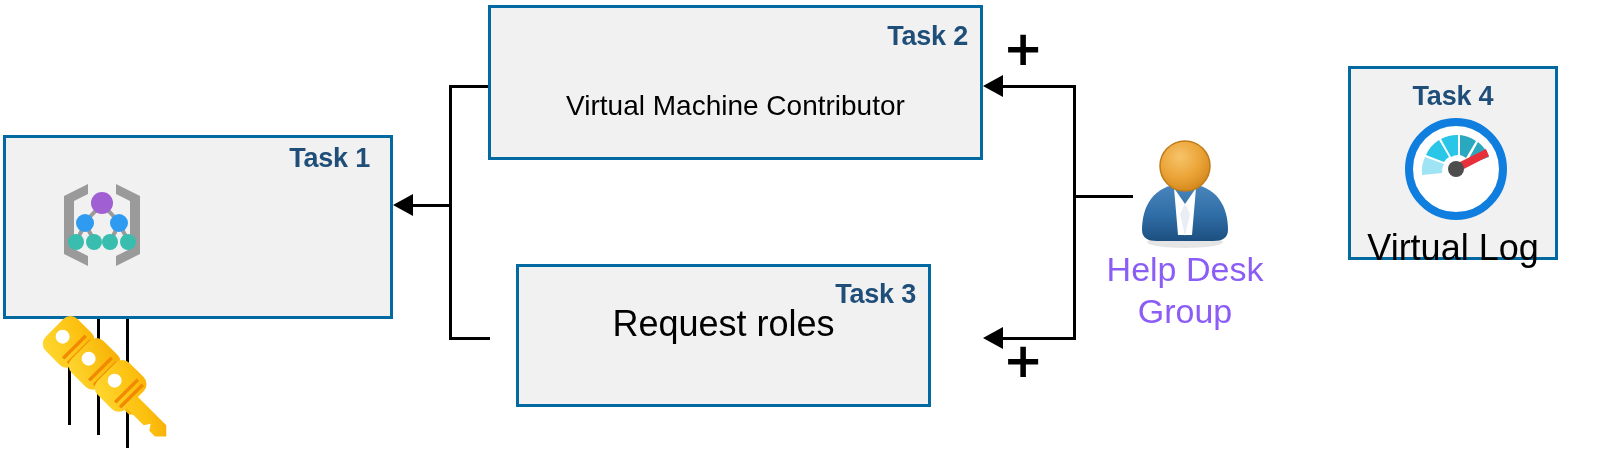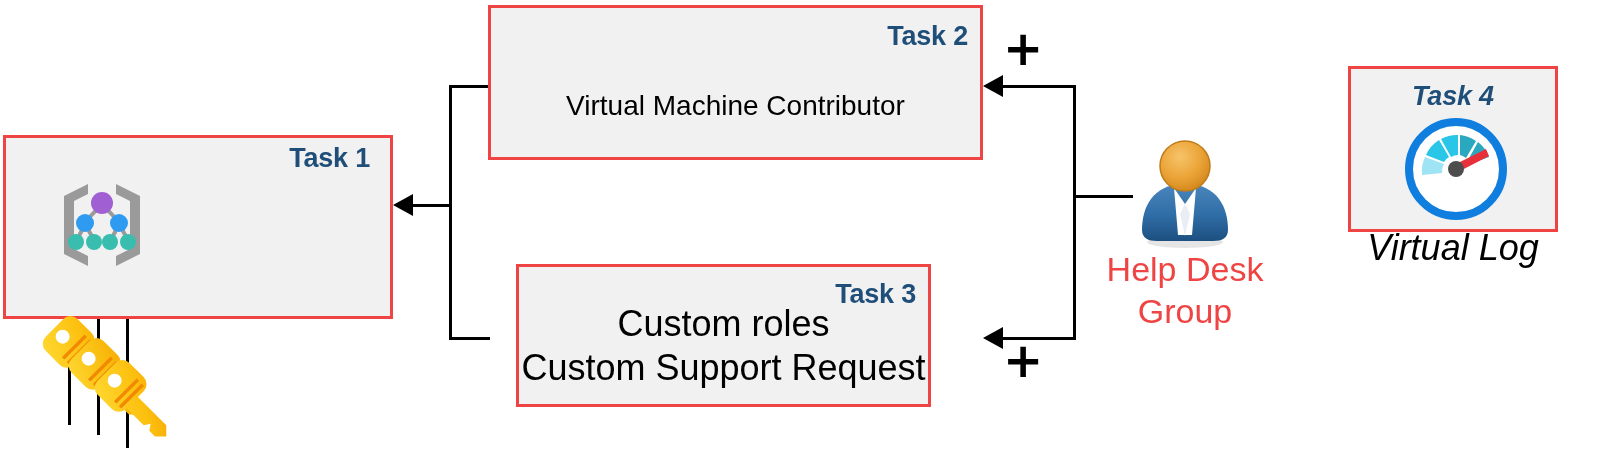--- a/index.html
+++ b/index.html
@@ -13,42 +13,42 @@
   #canvas {
     position: relative;
     width: 1606px;
     height: 449px;
     background: #ffffff;
     overflow: hidden;
   }
   .task-box {
     position: absolute;
     background: #f1f1f1;
-    border: 3px solid #ef4444;
+    border: 3px solid #0369a1;
     box-sizing: border-box;
   }
   .task-label {
     position: absolute;
     color: #1f4e79;
     font-weight: bold;
     font-size: 27px;
     letter-spacing: -0.2px;
     white-space: nowrap;
   }
   .box-text {
     position: absolute;
     color: #000000;
     font-size: 34px;
     line-height: 1.22;
     white-space: nowrap;
     text-align: center;
   }
   .plain-text {
     position: absolute;
-    color: #ef4444;
+    color: #8b5cf6;
     font-size: 34px;
     line-height: 1.15;
     text-align: center;
     white-space: nowrap;
   }
   .line-h {
     position: absolute;
     background: #000000;
     height: 3px;
   }
@@ -139,25 +139,24 @@
 
   </div>
 
   <div class="task-box" style="left:488px; top:5px; width:495px; height:155px;">
     <div class="task-label" style="right:12px; top:13px;">Task 2</div>
     <div class="box-text" style="left:0; right:0; top:81px; font-size:28px;">Virtual Machine Contributor</div>
   </div>
 
   <div class="task-box" style="left:516px; top:264px; width:415px; height:143px;">
     <div class="task-label" style="right:12px; top:12px;">Task 3</div>
-    <div class="box-text" style="left:0; right:0; top:35px; font-size:36px;">Custom roles</div>
-    <div class="box-text" style="left:0; right:0; top:79px; font-size:36px;">Custom Support Request</div>
-  </div>
-
-  <div class="task-box" style="left:1348px; top:66px; width:210px; height:166px;font-style:italic;">
+    <div class="box-text" style="left:0; right:0; top:35px; font-size:36px;">Request roles</div>
+  </div>
+
+  <div class="task-box" style="left:1348px; top:66px; width:210px; height:194px;">
     <div class="task-label" style="left:0; right:0; top:12px; text-align:center;">Task 4</div>
 
     <div class="icon-wrap" style="left:54px; top:49px;">
       <svg width="102" height="102" viewBox="0 0 102 102">
         <circle cx="51" cy="51" r="47" fill="#ffffff" stroke="#0f7ede" stroke-width="8"></circle>
 
         <g transform="translate(51,51)">
           <path d="M -34 6 A 34 34 0 0 1 -31 -12 L -12 -5 A 14 14 0 0 0 -14 4 Z" fill="#9fe4f5"></path>
           <path d="M -30 -14 A 34 34 0 0 1 -17 -29 L -7 -12 A 14 14 0 0 0 -12 -7 Z" fill="#29c6e8"></path>
           <path d="M -15 -30 A 34 34 0 0 1 2 -34 L 2 -14 A 14 14 0 0 0 -5 -12 Z" fill="#29c6e8"></path>

